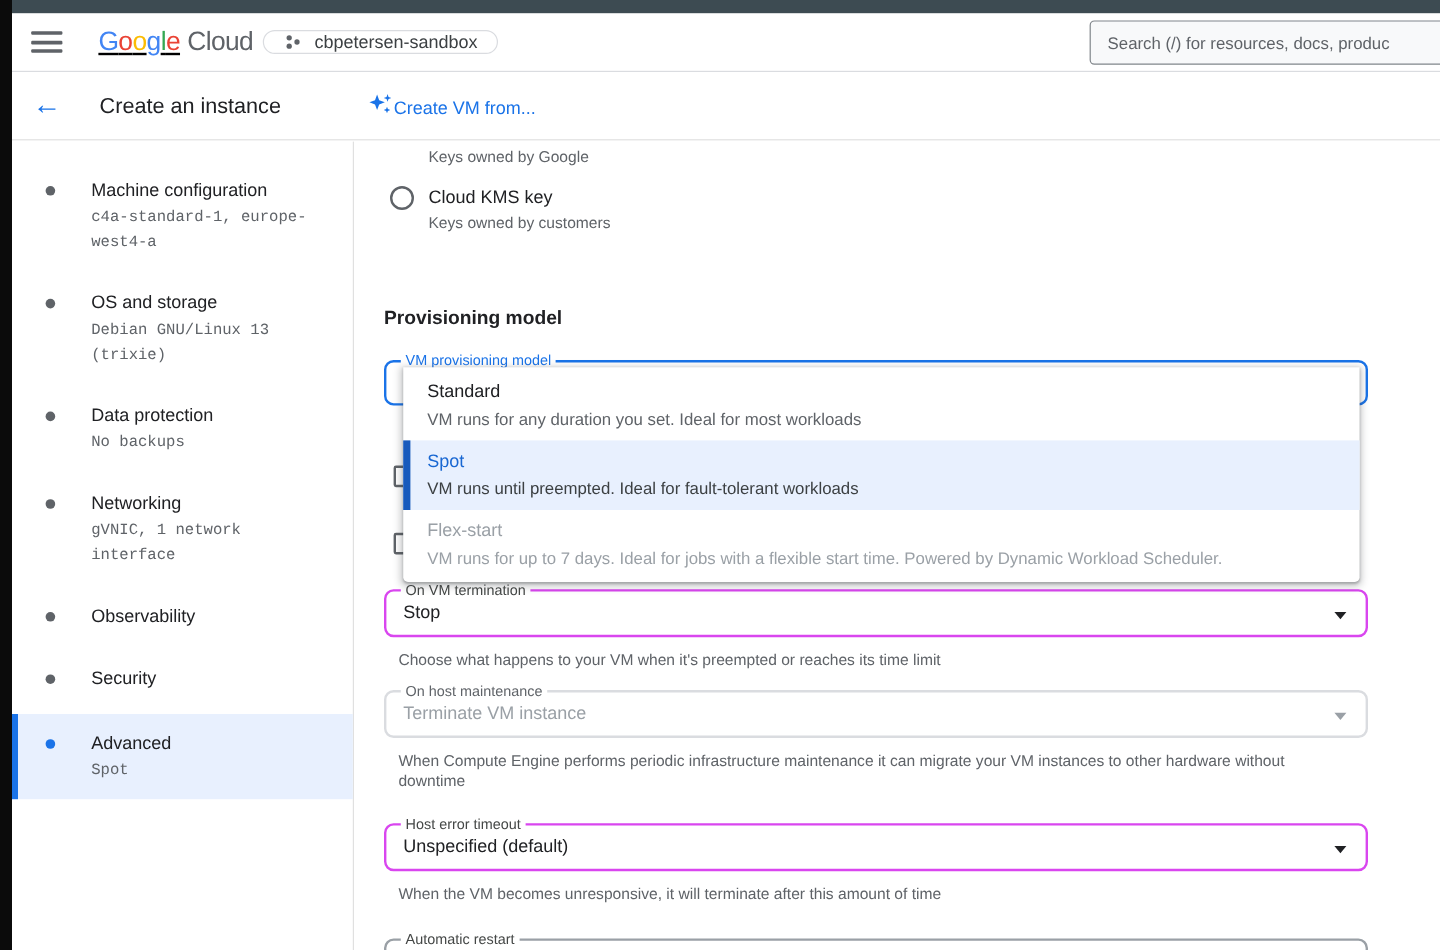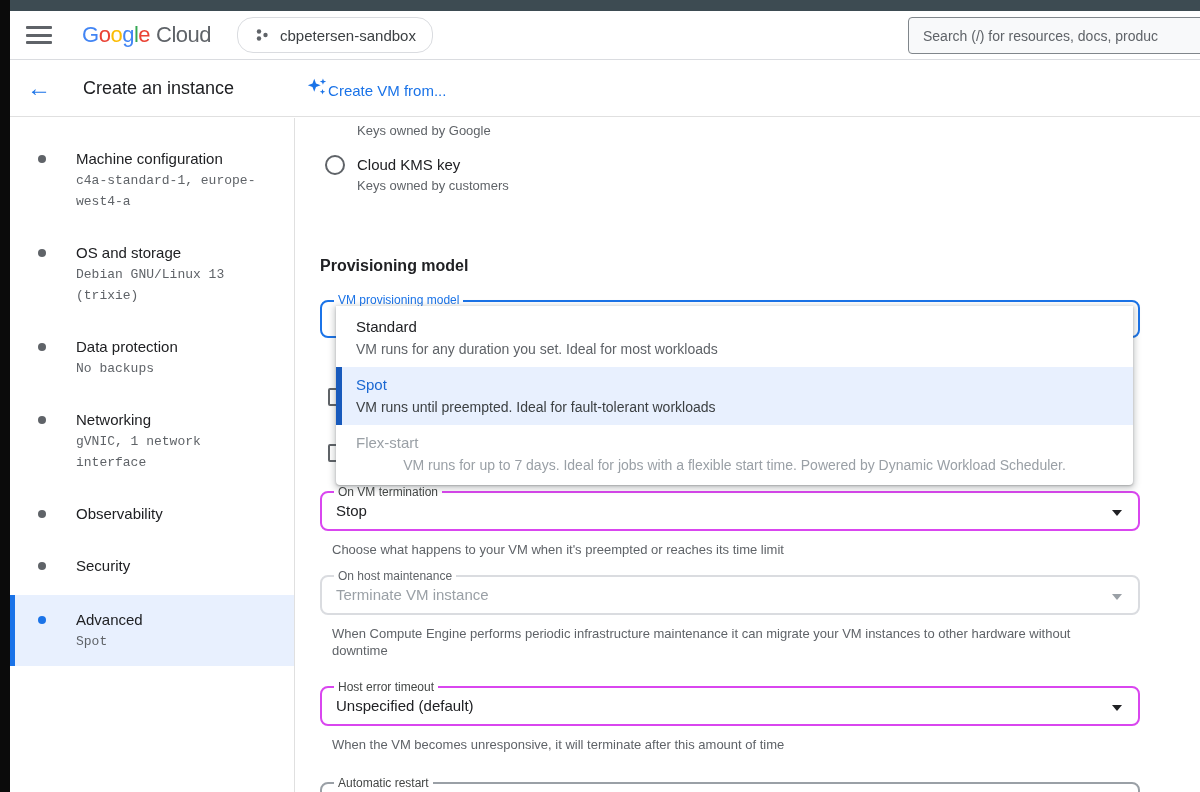--- a/index.html
+++ b/index.html
@@ -11,23 +11,23 @@
   .left-strip { position:absolute; left:0; top:0; width:10px; height:792px; background:#0b0b0b; z-index:40; }
   .top-accent { position:absolute; left:10px; top:0; right:0; height:11px; background:#3d4b52; z-index:30; }
 
   
   .appbar { position:absolute; left:10px; top:11px; right:0; height:49px; background:#fff;
     border-bottom:1px solid #dadce0; display:flex; align-items:center; z-index:20; }
   .hamburger { width:26px; height:18px; display:flex; flex-direction:column; justify-content:space-between;
     margin-left:16px; cursor:pointer; }
   .hamburger span { display:block; height:3px; background:#5f6368; border-radius:1px; }
   .logo { display:flex; align-items:baseline; margin-left:30px; font-size:22px; letter-spacing:-0.5px; }
-  .logo .l-google { font-weight:500; }
+  .logo .l-google { font-weight:500;text-decoration:underline; }
   .logo .l-cloud { color:#5f6368; margin-left:6px; font-weight:400; }
-  .proj-btn { display:flex; align-items:center; gap:10px; height:36px; margin-left:26px;
+  .proj-btn { display:flex; align-items:center; gap:10px; height:20px; margin-left:8px;
     border:1px solid #dadce0; border-radius:16px; padding:0 16px; background:#fff; cursor:pointer;
     font-size:15px; color:#3c4043; }
   .search-box { position:absolute; left:898px; top:6px; width:330px; height:37px;
     border:1px solid #80868b; border-radius:4px; background:#f8f9fa;
     font-size:14px; color:#5f6368; padding:0 14px; outline:none; }
   .search-box::placeholder { color:#5f6368; opacity:1; }
 
   
   .pagehead { position:absolute; left:10px; top:60px; right:0; height:57px; background:#fff;
     border-bottom:1px solid #e0e0e0; display:flex; align-items:center; z-index:10; }
@@ -85,21 +85,21 @@
     border-radius:0 0 4px 4px; box-shadow:0 2px 6px 2px rgba(60,64,67,.25), 0 1px 2px rgba(60,64,67,.3);
     padding:3px 0 2px 0; }
   .opt { padding:7px 20px; cursor:pointer; }
   .opt-title { font-size:15px; line-height:22px; font-weight:500; color:#202124; }
   .opt-desc { font-size:14px; line-height:22px; color:#5f6368; }
   .opt.selected { background:#e8f0fe; border-left:6px solid #185abc; padding-left:14px; }
   .opt.selected .opt-title { color:#1967d2; }
   .opt.selected .opt-desc { color:#3c4043; }
   .opt.disabled { cursor:default; }
   .opt.disabled .opt-title { color:#9aa0a6; font-weight:400; }
-  .opt.disabled .opt-desc { color:#9aa0a6;text-align:center; }
+  .opt.disabled .opt-desc { color:#9aa0a6; }
 
   .mt-term { margin-top:153px; }
   .mt-maint { margin-top:17px;text-align:center; }
   .mt-hosterr { margin-top:27px; }
   .mt-autorestart { margin-top:29px; border-color:#9aa0a6; }
   .helper-wide { max-width:775px; }
 </style>
 </head>
 <body>
 

